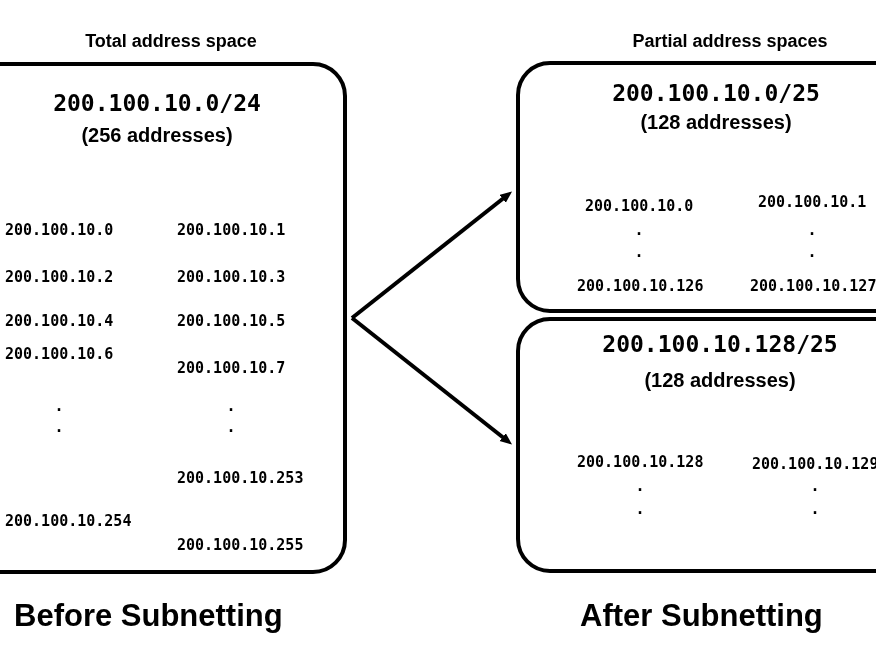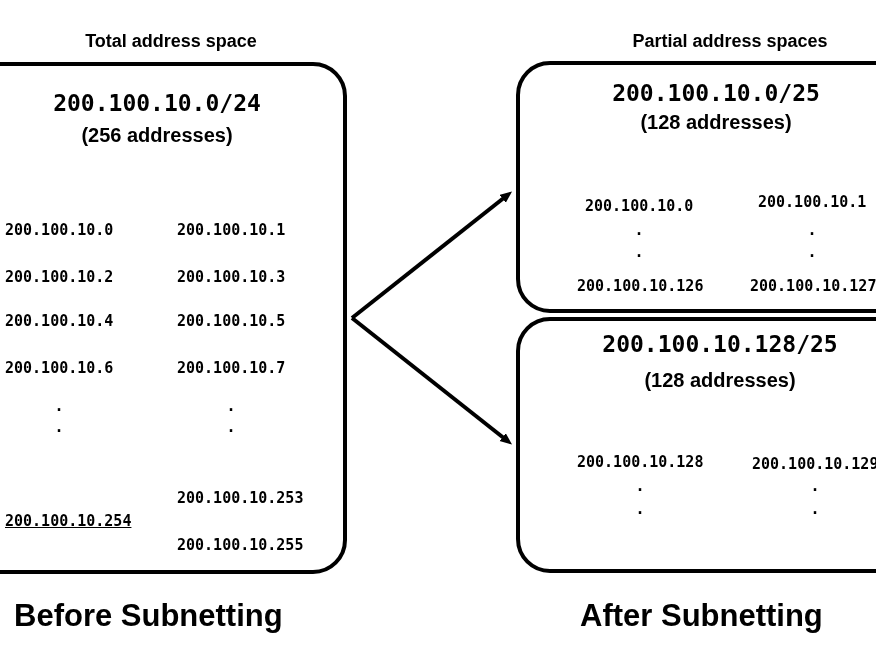--- a/index.html
+++ b/index.html
@@ -78,30 +78,30 @@
 
   <div class="cidr" style="left:7px; top:90px;  width:300px;">200.100.10.0/24</div>
   <div class="size" style="left:7px; top:123px; width:300px;">(256 addresses)</div>
 
   <div class="ip" style="left:5px;   top:220px;">200.100.10.0</div>
   <div class="ip" style="left:177px; top:220px;">200.100.10.1</div>
   <div class="ip" style="left:5px;   top:267px;">200.100.10.2</div>
   <div class="ip" style="left:177px; top:267px;">200.100.10.3</div>
   <div class="ip" style="left:5px;   top:311px;">200.100.10.4</div>
   <div class="ip" style="left:177px; top:311px;">200.100.10.5</div>
-  <div class="ip" style="left:5px;   top:358px;text-align:center;">200.100.10.6</div>
+  <div class="ip" style="left:5px;   top:344px;text-align:center;">200.100.10.6</div>
   <div class="ip" style="left:177px; top:358px;">200.100.10.7</div>
 
   <div class="dot" style="left:5px;   top:399px; width:108px;">.</div>
   <div class="dot" style="left:5px;   top:420px; width:108px;">.</div>
   <div class="dot" style="left:177px; top:399px; width:108px;">.</div>
   <div class="dot" style="left:177px; top:420px; width:108px;">.</div>
 
-  <div class="ip" style="left:177px; top:468px;margin-top:20px;">200.100.10.253</div>
-  <div class="ip" style="left:5px;   top:511px;text-decoration:underline;">200.100.10.254</div>
+  <div class="ip" style="left:177px; top:468px;">200.100.10.253</div>
+  <div class="ip" style="left:5px;   top:511px;">200.100.10.254</div>
   <div class="ip" style="left:177px; top:511px;margin-top:24px;">200.100.10.255</div>
 
   <div class="cidr" style="left:566px; top:80px;  width:300px;">200.100.10.0/25</div>
   <div class="size" style="left:566px; top:110px; width:300px;">(128 addresses)</div>
 
   <div class="ip" style="left:585px; top:196px;">200.100.10.0</div>
   <div class="ip" style="left:758px; top:192px;">200.100.10.1</div>
 
   <div class="dot" style="left:585px; top:223px; width:108px;">.</div>
   <div class="dot" style="left:585px; top:245px; width:108px;">.</div>

